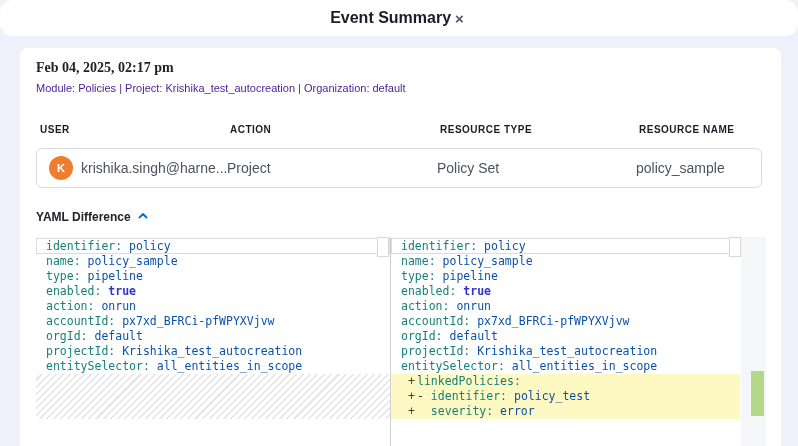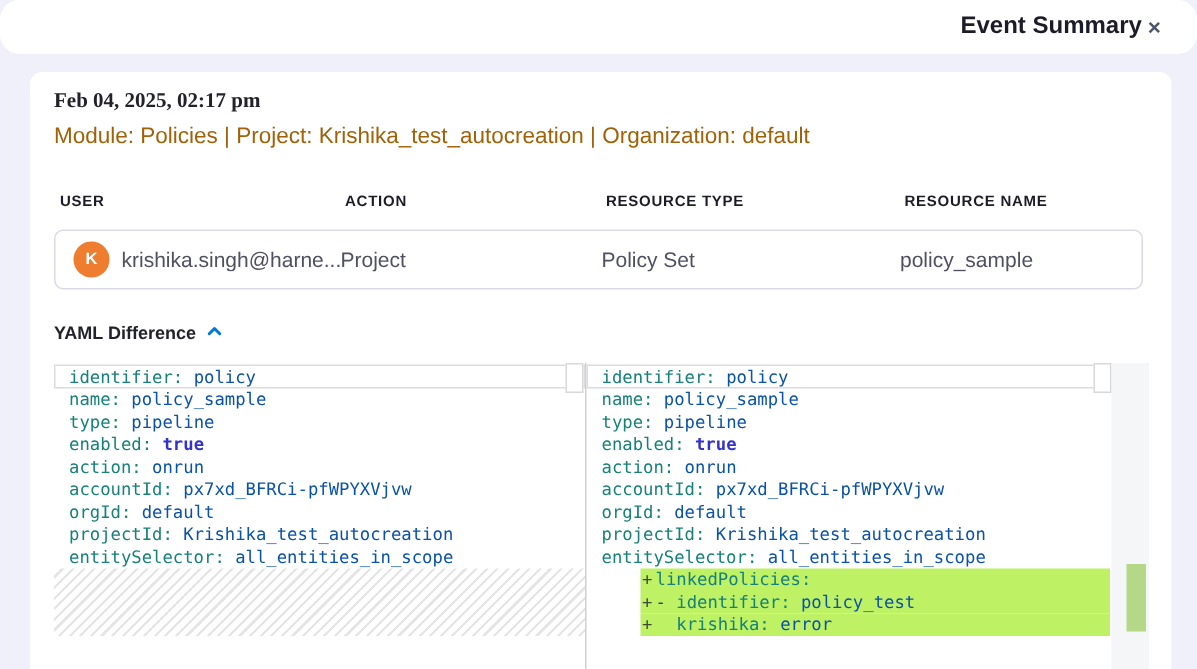--- a/index.html
+++ b/index.html
@@ -9,47 +9,47 @@
     background: #eff0fa;
     color: #22222a;
   }
 
   
   .modal-header {
     height: 36px;
     background: #ffffff;
     display: flex;
     align-items: center;
-    justify-content: flex-end;
+    justify-content: center;
     padding: 0 20px;
     border-radius: 13px;
   }
   .modal-title { font-size: 16px; font-weight: 700; color: #1c1c28; }
   .close-btn {
     font-size: 15px; color: #4e5668; cursor: pointer;
     line-height: 1; padding: 2px 4px; font-weight: 600;
   }
 
   
   .card {
     position: absolute;
     left: 20px; right: 17px; top: 48px; bottom: -20px;
     background: #ffffff;
     border-radius: 8px 8px 0 0;
     padding: 12px 16px 0 16px;
   }
 
   .event-date { font-size: 14px; font-weight: 700; color: #22222a; font-family: Liberation Serif, serif; }
-  .event-meta { margin-top: 6px; font-size: 15px; color: #a16207; }
+  .event-meta { margin-top: 6px; font-size: 11px; color: #4c1d95; }
 
   
   .grid-cols { display: flex; }
   .col-user  { width: 190px; }
   .col-action{ width: 174px; }
-  .col-rtype { width: 199px; }
+  .col-rtype { width: 199px; margin-left: 36px; }
   .col-rname { flex: 1; }
 
   .table-head { margin-top: 30px; padding-left: 4px; }
   .table-head span {
     font-size: 10px; font-weight: 700; letter-spacing: 0.5px;
     color: #1c1c28;
   }
   .table-row {
     margin-top: 13px;
     height: 40px;
@@ -99,21 +99,21 @@
   .code { position: relative; padding-top: 2px; }
   .dline {
     height: 15px; line-height: 15px;
     padding-left: 10px;
     white-space: pre;
   }
   .dline .key   { color: #16817a; }
   .dline .str   { color: #0a52a8; }
   .dline .bool  { color: #3333cc; font-weight: bold; }
   .dline .plain { color: #333a40; }
-  .dline.added { background: #bef264; padding-left: 0; margin-left: 36px; }
+  .dline.added { background: #fef9c3; padding-left: 16px; }
   .dline.added .gutter {
     display: inline-block; width: 10px;
     color: #3c4a33; padding-left: 1px;
   }
   .cur-line {
     position: absolute; left: 0; right: 0; top: 1px; height: 16px;
     border: 1px solid #dcdcdf;
     pointer-events: none;
   }
   .hatch {
@@ -201,21 +201,21 @@
           <div class="dline"><span class="key">enabled:</span><span class="bool"> true</span></div>
           <div class="dline"><span class="key">action:</span><span class="str"> onrun</span></div>
           <div class="dline"><span class="key">accountId:</span><span class="str"> px7xd_BFRCi-pfWPYXVjvw</span></div>
           <div class="dline"><span class="key">orgId:</span><span class="str"> default</span></div>
           <div class="dline"><span class="key">projectId:</span><span class="str"> Krishika_test_autocreation</span></div>
           <div class="dline"><span class="key">entitySelector:</span><span class="str"> all_entities_in_scope</span></div>
         </div>
       <div id="right-added">
           <div class="dline added"><span class="gutter">+</span><span class="key">linkedPolicies:</span></div>
           <div class="dline added"><span class="gutter">+</span><span class="plain">- </span><span class="key">identifier:</span><span class="str"> policy_test</span></div>
-          <div class="dline added"><span class="gutter">+</span><span class="plain">  </span><span class="key">krishika:</span><span class="str"> error</span></div>
+          <div class="dline added"><span class="gutter">+</span><span class="plain">  </span><span class="key">severity:</span><span class="str"> error</span></div>
         </div>
     </div>
     <div class="scroll-thumb thumb-left"></div>
     <div class="scroll-thumb thumb-right"></div>
     <div class="minimap">
       <div class="minimap-added"></div>
     </div>
   </div>
 
 </div>

